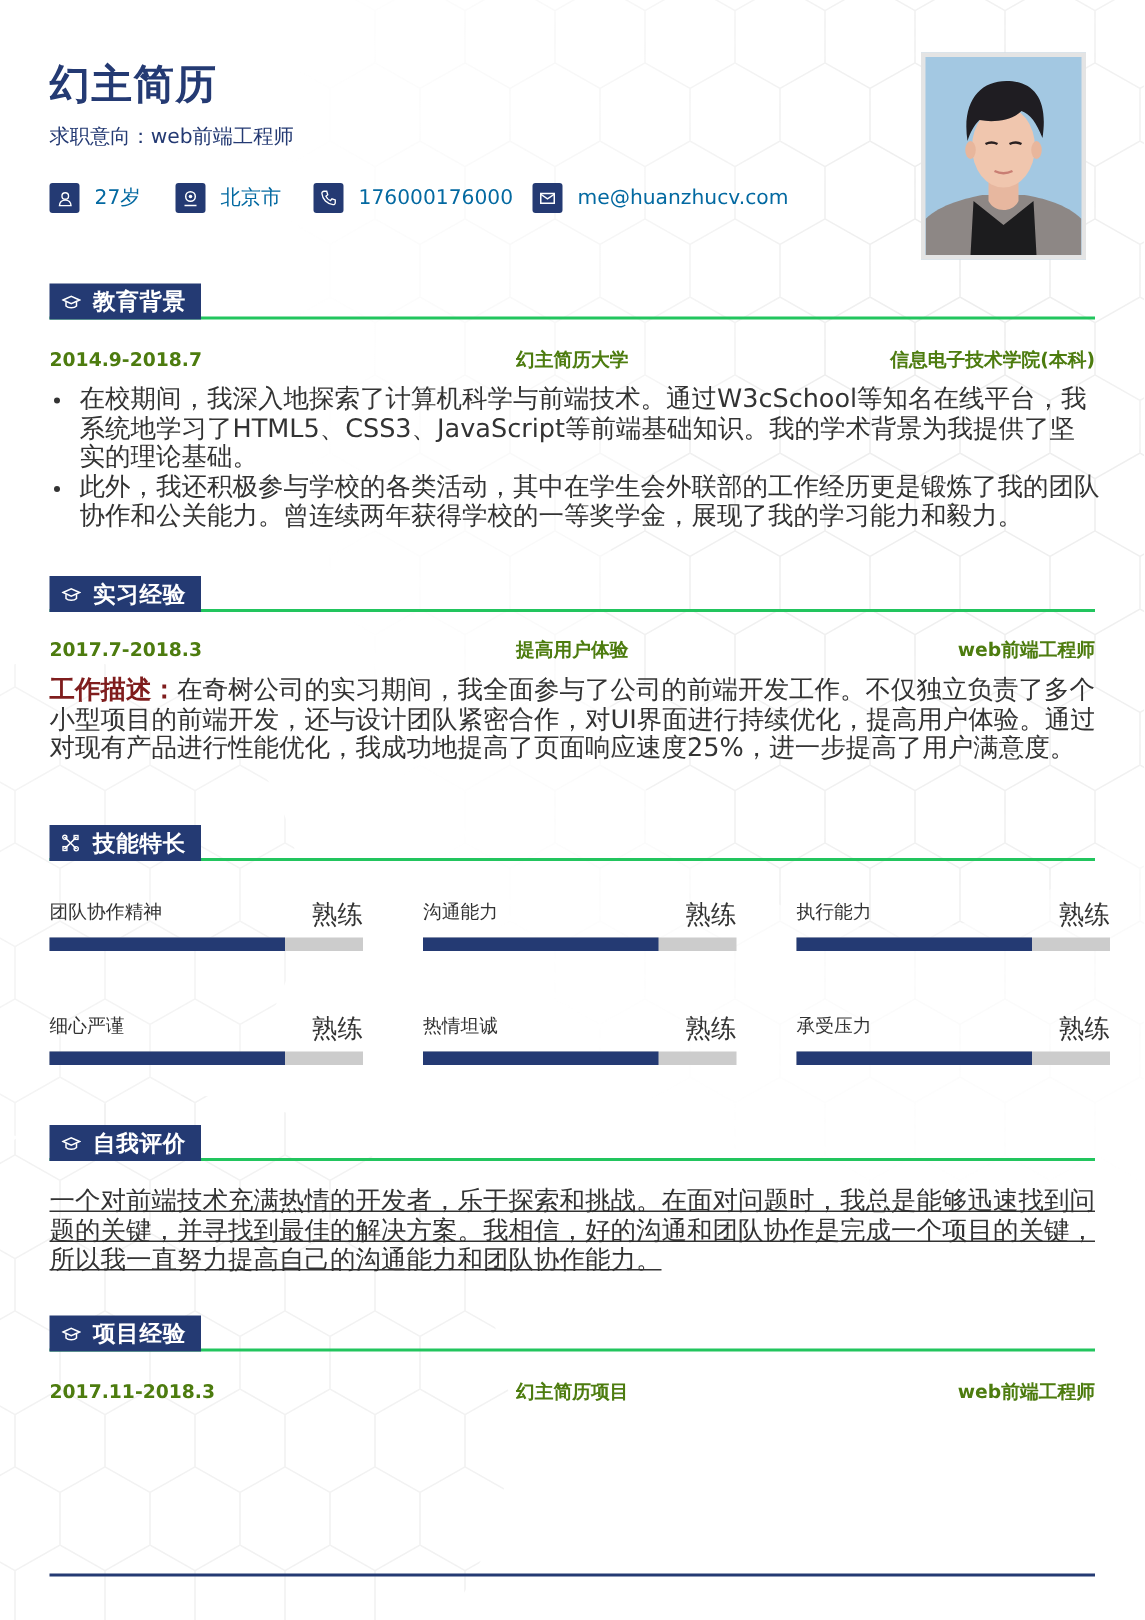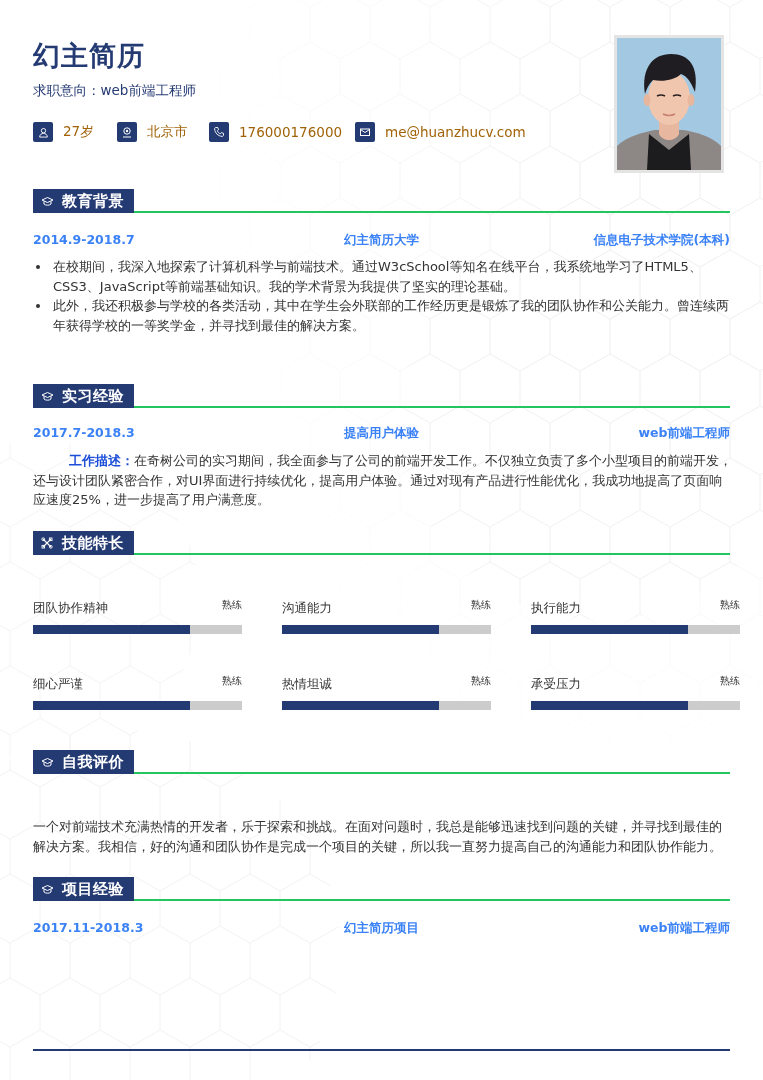--- a/index.html
+++ b/index.html
@@ -26,21 +26,21 @@
   }
   .contacts {
     position: absolute; left: 33px; top: 121px; height: 22px;
     display: flex; align-items: center;
   }
   .contact { display: flex; align-items: center; margin-right: 0; }
   .cicon {
     width: 20px; height: 20px; background: #243a73; border-radius: 2px;
     display: flex; align-items: center; justify-content: center;
   }
-  .ctext { font-size: 13.5px; color: #a16207; margin-left: 10px; }
+  .ctext { font-size: 13.5px; color: #0369a1; margin-left: 10px; }
 
   .photo {
     position: absolute; left: 614px; top: 35px; width: 110px; height: 138px;
     border: 3px solid #e4e4e4; background: #a9cbe3; overflow: hidden;
   }
 
   
   .sec {
     position: absolute; left: 33px; width: 697px; height: 24px;
     border-bottom: 2px solid #22c55e;
@@ -49,47 +49,47 @@
     position: absolute; left: 0; top: 0; height: 24px; width: 101px;
     background: #243a73; color: #fff; display: flex; align-items: center;
     padding-left: 7px;
   }
   .sec-tab .sicon { width: 14px; height: 14px; display: flex; align-items: center; justify-content: center; }
   .sec-tab .stitle { font-size: 15px; font-weight: bold; margin-left: 8px; letter-spacing: 0.5px; }
 
   
   .row3 {
     position: absolute; left: 33px; width: 697px; height: 18px;
-    font-size: 12.5px; font-weight: bold; color: #3b82f6;
+    font-size: 12.5px; font-weight: bold; color: #4d7c0f;
   }
   .row3 .l { position: absolute; left: 0; top: 0; }
   .row3 .c { position: absolute; left: 0; right: 0; top: 0; text-align: center; }
   .row3 .r { position: absolute; right: 0; top: 0; }
 
   .para {
     position: absolute; left: 33px; width: 700px;
-    font-size: 13px; line-height: 19.5px; color: #333;
-  }
-  .para b { color: #1d4ed8; margin-left: 36px; }
+    font-size: 17px; line-height: 19.5px; color: #333;
+  }
+  .para b { color: #7f1d1d; }
 
   ul.bullets { list-style: none; }
   ul.bullets li { position: relative; padding-left: 20px; }
   ul.bullets li::before {
     content: ""; position: absolute; left: 3px; top: 8px;
     width: 4px; height: 4px; border-radius: 50%; background: #333;
   }
 
   
   .skills {
     position: absolute; left: 33px; top: 598px; width: 690px;
     display: grid; grid-template-columns: 209px 209px 209px; column-gap: 28px; row-gap: 16px; gap: 40px;
   }
   .skill { height: 36px; position: relative; }
   .skill .sname { position: absolute; left: 0; top: 2px; font-size: 12.5px; color: #333; }
-  .skill .slevel { position: absolute; right: 0; top: 0px; font-size: 10px; color: #333; }
+  .skill .slevel { position: absolute; right: 0; top: 0px; font-size: 17px; color: #333; }
   .skill .bar {
     position: absolute; left: 0; right: 0; top: 27px; height: 9px; background: #cccccc;
   }
   .skill .fill { height: 100%; background: #243a73; }
 
   .footer-line {
     position: absolute; left: 33px; width: 697px; top: 1049px; height: 2px; background: #243a73;
   }
 </style>
 </head>
@@ -194,21 +194,21 @@
       </div>
     </div>
     <div class="row3" style="top:232px;">
       <span class="l">2014.9-2018.7</span>
       <span class="c">幻主简历大学</span>
       <span class="r">信息电子技术学院(本科)</span>
     </div>
     <div class="para" style="top:257px; left:33px; width:700px;">
       <ul class="bullets">
         <li>在校期间，我深入地探索了计算机科学与前端技术。通过W3cSchool等知名在线平台，我系统地学习了HTML5、CSS3、JavaScript等前端基础知识。我的学术背景为我提供了坚实的理论基础。</li>
-        <li>此外，我还积极参与学校的各类活动，其中在学生会外联部的工作经历更是锻炼了我的团队协作和公关能力。曾连续两年获得学校的一等奖学金，并寻找到最佳的解决方案。</li>
+        <li>此外，我还积极参与学校的各类活动，其中在学生会外联部的工作经历更是锻炼了我的团队协作和公关能力。曾连续两年获得学校的一等奖学金，展现了我的学习能力和毅力。</li>
       </ul>
     </div>
 
     <div class="sec" style="top:384px;">
       <div class="sec-tab">
         <span class="sicon">
           <svg width="13" height="11" viewBox="0 0 13 11">
               <path d="M1 4 L6.5 1.5 L12 4 L6.5 6.5 Z" fill="none" stroke="#fff" stroke-width="1"></path>
               <path d="M3 5.2 L3 8 C4.5 9.6 8.5 9.6 10 8 L10 5.2" fill="none" stroke="#fff" stroke-width="1"></path>
             </svg>
@@ -216,21 +216,21 @@
         <span class="stitle">实习经验</span>
       </div>
     </div>
     <div class="row3" style="top:425px;">
       <span class="l">2017.7-2018.3</span>
       <span class="c">提高用户体验</span>
       <span class="r">web前端工程师</span>
     </div>
     <div class="para" style="top:451px;"><b>工作描述：</b><span>在奇树公司的实习期间，我全面参与了公司的前端开发工作。不仅独立负责了多个小型项目的前端开发，还与设计团队紧密合作，对UI界面进行持续优化，提高用户体验。通过对现有产品进行性能优化，我成功地提高了页面响应速度25%，进一步提高了用户满意度。</span></div>
 
-    <div class="sec" style="top:531px;">
+    <div class="sec" style="top:550px;">
       <div class="sec-tab">
         <span class="sicon">
           <svg width="12" height="12" viewBox="0 0 12 12">
               <path d="M2 2 L10 10 M10 2 L2 10" stroke="#fff" stroke-width="1.1"></path>
               <circle cx="2.2" cy="2.2" r="1.4" fill="none" stroke="#fff" stroke-width="0.9"></circle>
               <circle cx="9.8" cy="9.8" r="1.4" fill="none" stroke="#fff" stroke-width="0.9"></circle>
               <rect x="8.4" y="1" width="2.6" height="2.6" fill="none" stroke="#fff" stroke-width="0.9"></rect>
               <rect x="1" y="8.4" width="2.6" height="2.6" fill="none" stroke="#fff" stroke-width="0.9"></rect>
             </svg>
         </span>
@@ -286,21 +286,21 @@
       <div class="sec-tab">
         <span class="sicon">
           <svg width="13" height="11" viewBox="0 0 13 11">
               <path d="M1 4 L6.5 1.5 L12 4 L6.5 6.5 Z" fill="none" stroke="#fff" stroke-width="1"></path>
               <path d="M3 5.2 L3 8 C4.5 9.6 8.5 9.6 10 8 L10 5.2" fill="none" stroke="#fff" stroke-width="1"></path>
             </svg>
         </span>
         <span class="stitle">自我评价</span>
       </div>
     </div>
-    <div class="para" style="top:817px;">一个对前端技术充满热情的开发者，乐于探索和挑战。在面对问题时，我总是能够迅速找到问题的关键，并寻找到最佳的解决方案。我相信，好的沟通和团队协作是完成一个项目的关键，所以我一直努力提高自己的沟通能力和团队协作能力。</div>
+    <div class="para" style="top:792px;text-decoration:underline;">一个对前端技术充满热情的开发者，乐于探索和挑战。在面对问题时，我总是能够迅速找到问题的关键，并寻找到最佳的解决方案。我相信，好的沟通和团队协作是完成一个项目的关键，所以我一直努力提高自己的沟通能力和团队协作能力。</div>
 
     <div class="sec" style="top:877px;">
       <div class="sec-tab">
         <span class="sicon">
           <svg width="13" height="11" viewBox="0 0 13 11">
               <path d="M1 4 L6.5 1.5 L12 4 L6.5 6.5 Z" fill="none" stroke="#fff" stroke-width="1"></path>
               <path d="M3 5.2 L3 8 C4.5 9.6 8.5 9.6 10 8 L10 5.2" fill="none" stroke="#fff" stroke-width="1"></path>
             </svg>
         </span>
         <span class="stitle">项目经验</span>

